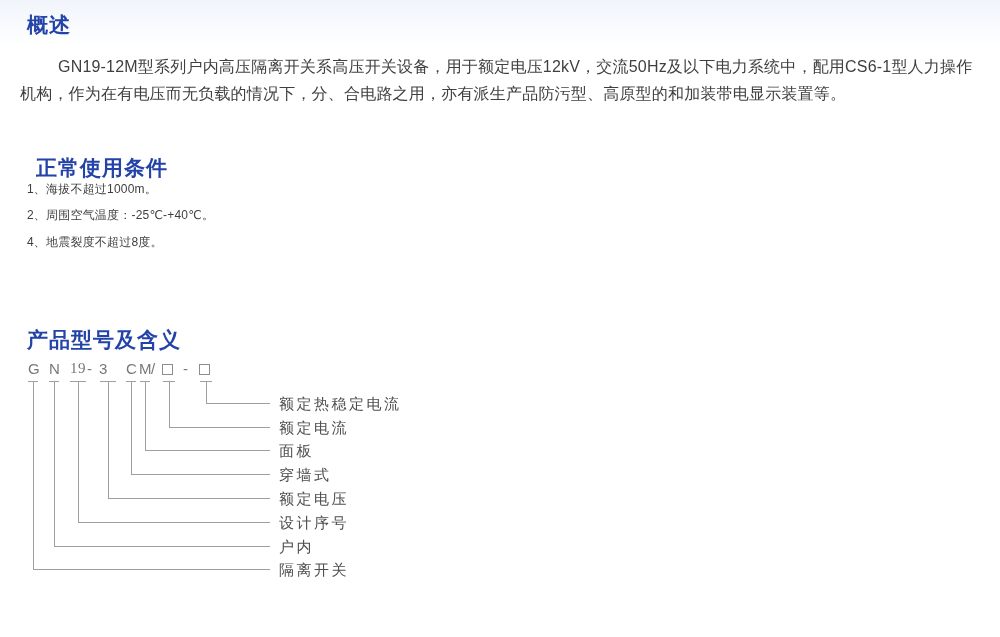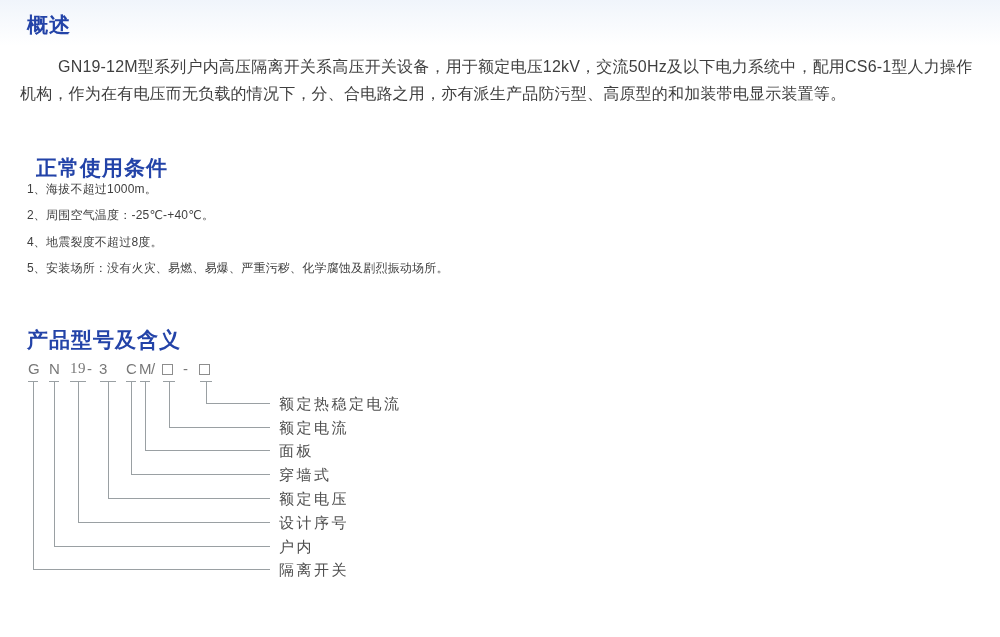--- a/index.html
+++ b/index.html
@@ -86,21 +86,20 @@
     <h2 class="sec-title" id="overview-title">概述</h2>
     <p class="para">GN19-12M型系列户内高压隔离开关系高压开关设备，用于额定电压12kV，交流50Hz及以下电力系统中，配用CS6-1型人力操作机构，作为在有电压而无负载的情况下，分、合电路之用，亦有派生产品防污型、高原型的和加装带电显示装置等。</p>
   </section>
 
   <section>
     <h2 class="sec-title" id="conditions-title">正常使用条件</h2>
     <ul class="cond-list" id="cond-list">
         <li>1、海拔不超过1000m。</li>
         <li>2、周围空气温度：-25℃-+40℃。</li>
         <li>4、地震裂度不超过8度。</li>
-        <li>5、安装场所：没有火灾、易燃、易爆、严重污秽、化学腐蚀及剧烈振动场所。</li>
       </ul>
   </section>
 
   <section>
     <h2 class="sec-title" id="model-title">产品型号及含义</h2>
     <div class="diagram" id="diagram">
       <div id="code-row">
           <span class="code-seg" style="left: 28px;">G</span>
           <span class="code-seg" style="left: 49px;">N</span>
           <span class="code-seg" style="left: 70px; font-family: Liberation Serif, serif;">19</span>

